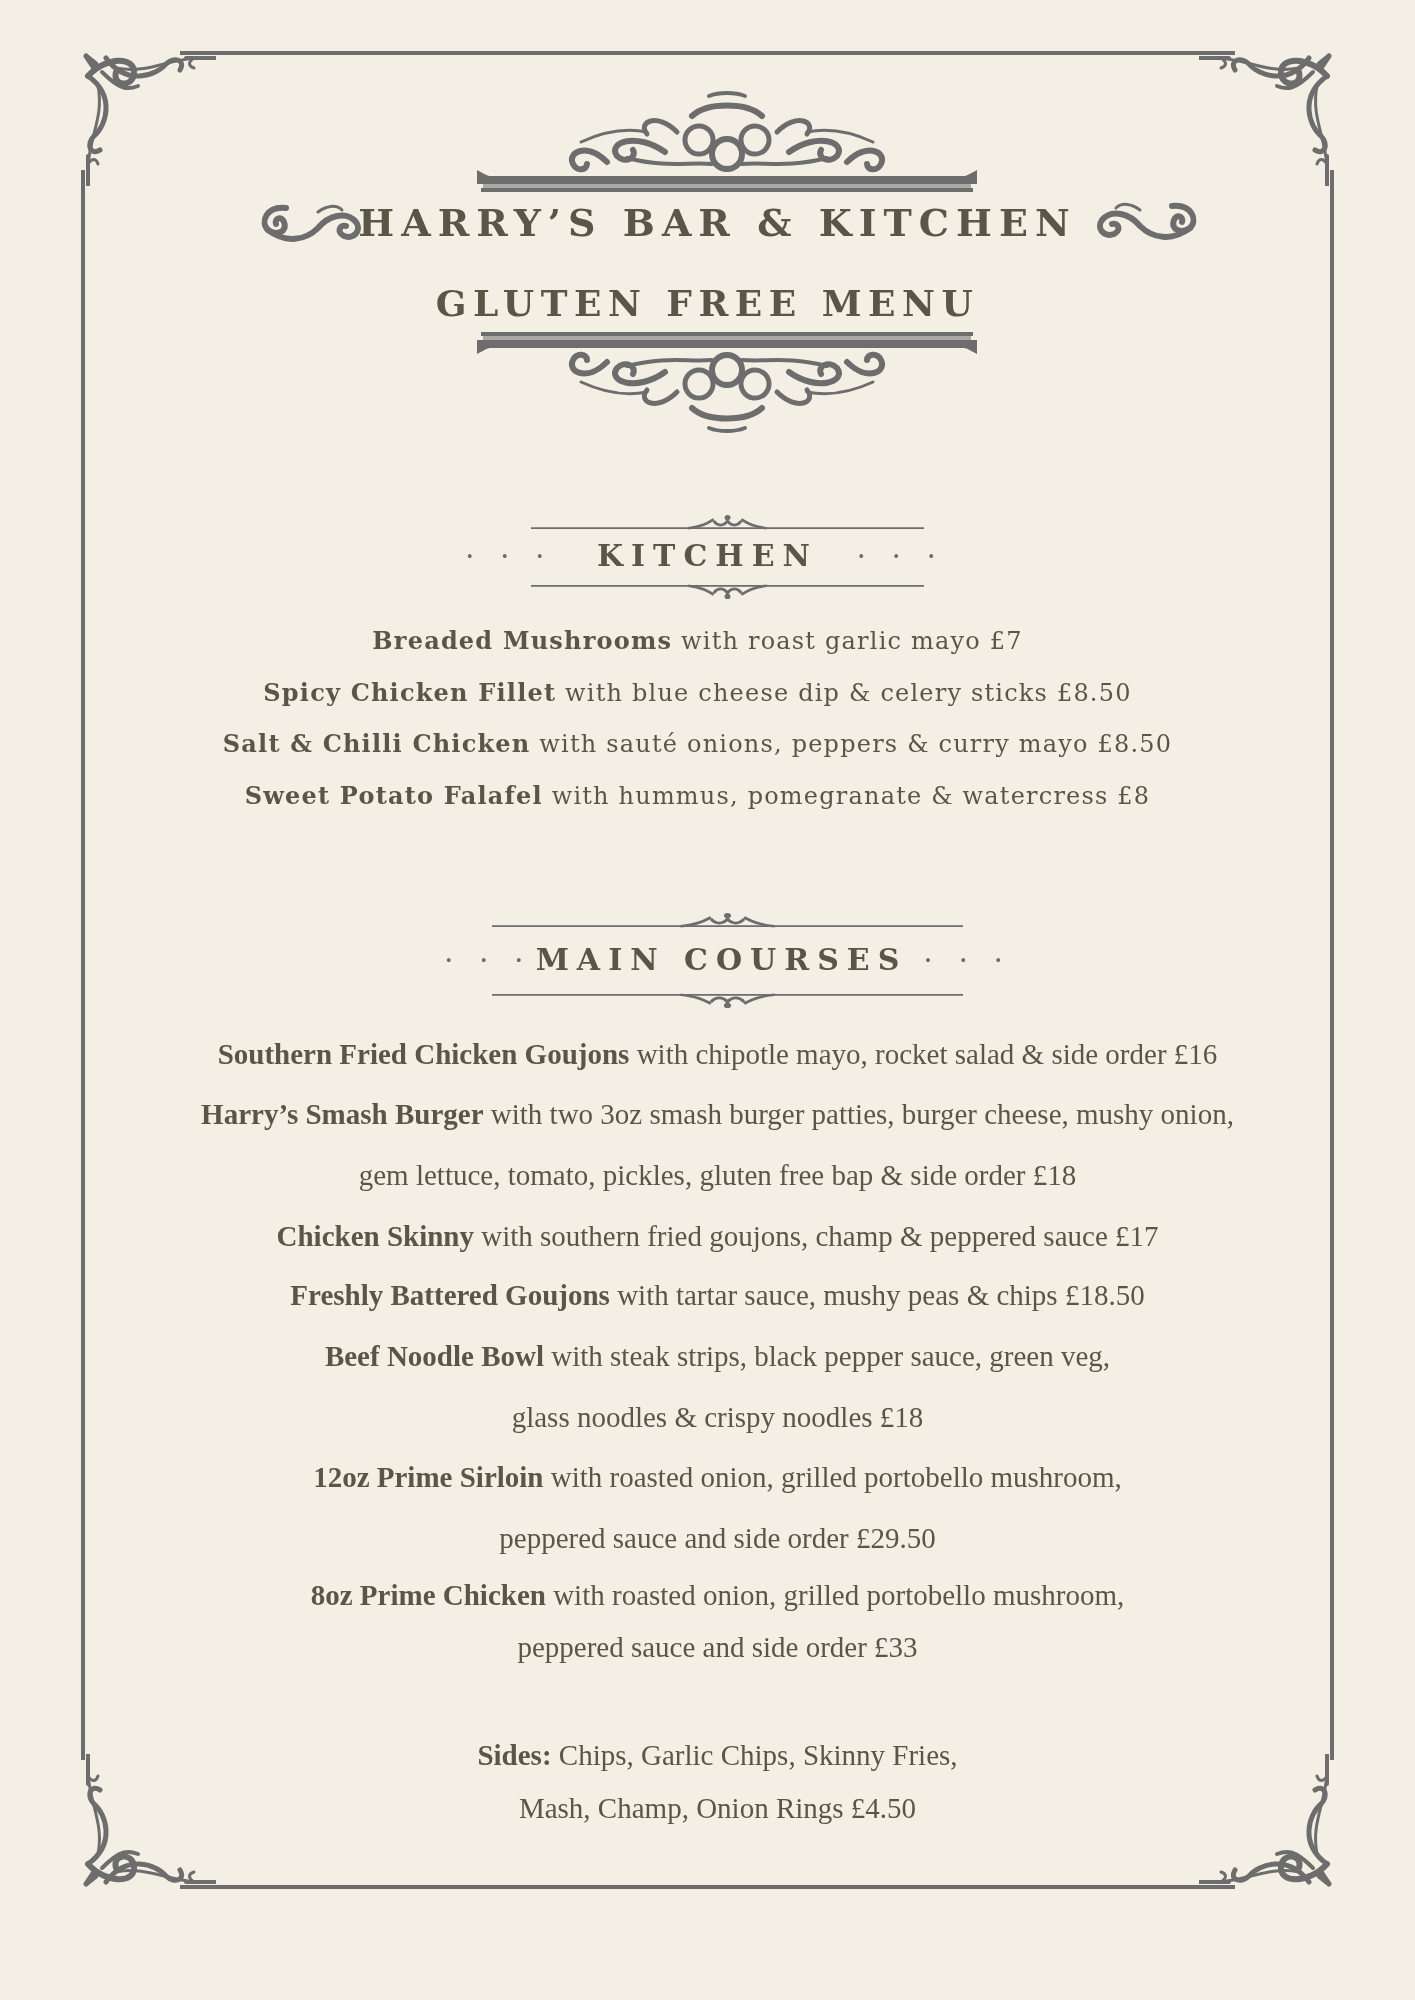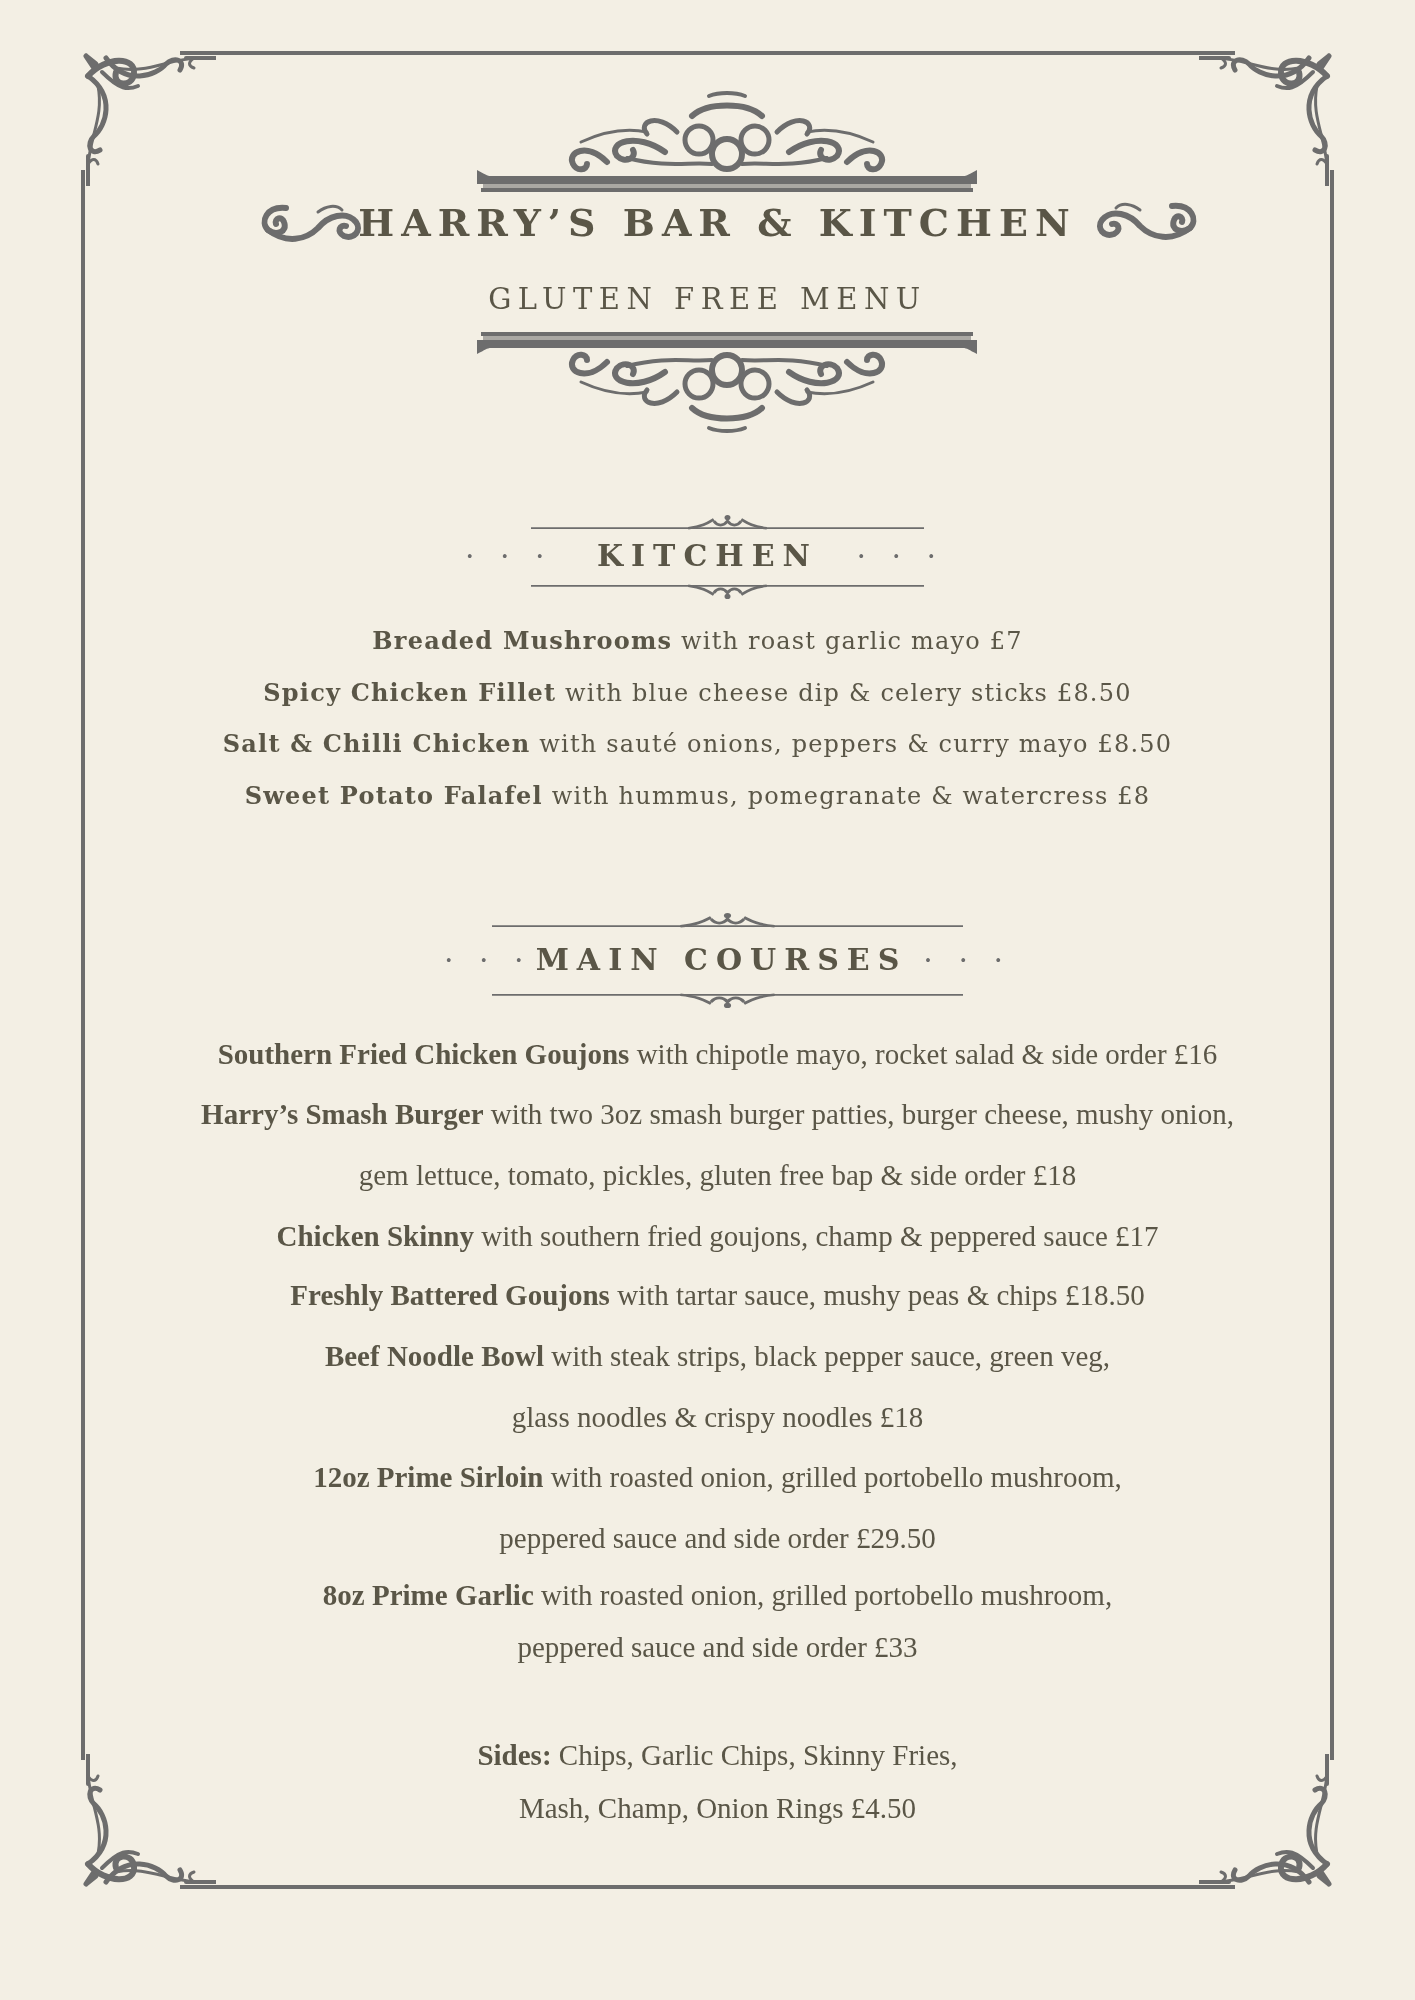--- a/index.html
+++ b/index.html
@@ -15,21 +15,21 @@
   .corner { position:absolute; width:140px; height:140px; }
   .corner svg { width:100%; height:100%; display:block; }
 
   .center-line {
     position:absolute; left:0; width:1415px; text-align:center; white-space:nowrap;
   }
   .title {
     font-size:38px; font-weight:bold; letter-spacing:7px; color:#5a5647;
   }
   .subtitle {
-    font-size:29px; font-weight:normal; letter-spacing:6.5px;
+    font-size:36px; font-weight:bold; letter-spacing:6.5px;
   }
   .section-head {
     font-size:30px; font-weight:bold; letter-spacing:8px;
   }
   .dots { letter-spacing:8px; font-weight:normal; color:#6d6d6d; }
   .starter {
     font-family:"DejaVu Serif", serif; font-size:24px; letter-spacing:1.2px;
   }
   .starter b { font-weight:bold; }
   .main {
@@ -205,20 +205,20 @@
 </div>
 <div class="center-line main" style="top:1340px; left:10px;">
   <b>Beef Noodle Bowl</b><span> with steak strips, black pepper sauce, green veg,</span>
 </div>
 <div class="center-line main" style="top:1401px; left:10px;">glass noodles &amp; crispy noodles £18</div>
 <div class="center-line main" style="top:1461px; left:10px;">
   <b>12oz Prime Sirloin</b><span> with roasted onion, grilled portobello mushroom,</span>
 </div>
 <div class="center-line main" style="top:1522px; left:10px;">peppered sauce and side order £29.50</div>
 <div class="center-line main" style="top:1579px; left:10px;">
-  <b>8oz Prime Garlic</b><span> with roasted onion, grilled portobello mushroom,</span>
+  <b>8oz Prime Chicken</b><span> with roasted onion, grilled portobello mushroom,</span>
 </div>
 <div class="center-line main" style="top:1631px; left:10px;">peppered sauce and side order £33</div>
 
 <div class="center-line main" style="top:1739px; left:10px;">
   <b>Sides:</b><span> Chips, Garlic Chips, Skinny Fries,</span>
 </div>
 <div class="center-line main" style="top:1792px; left:10px;">Mash, Champ, Onion Rings £4.50</div>
 
 </body></html>

